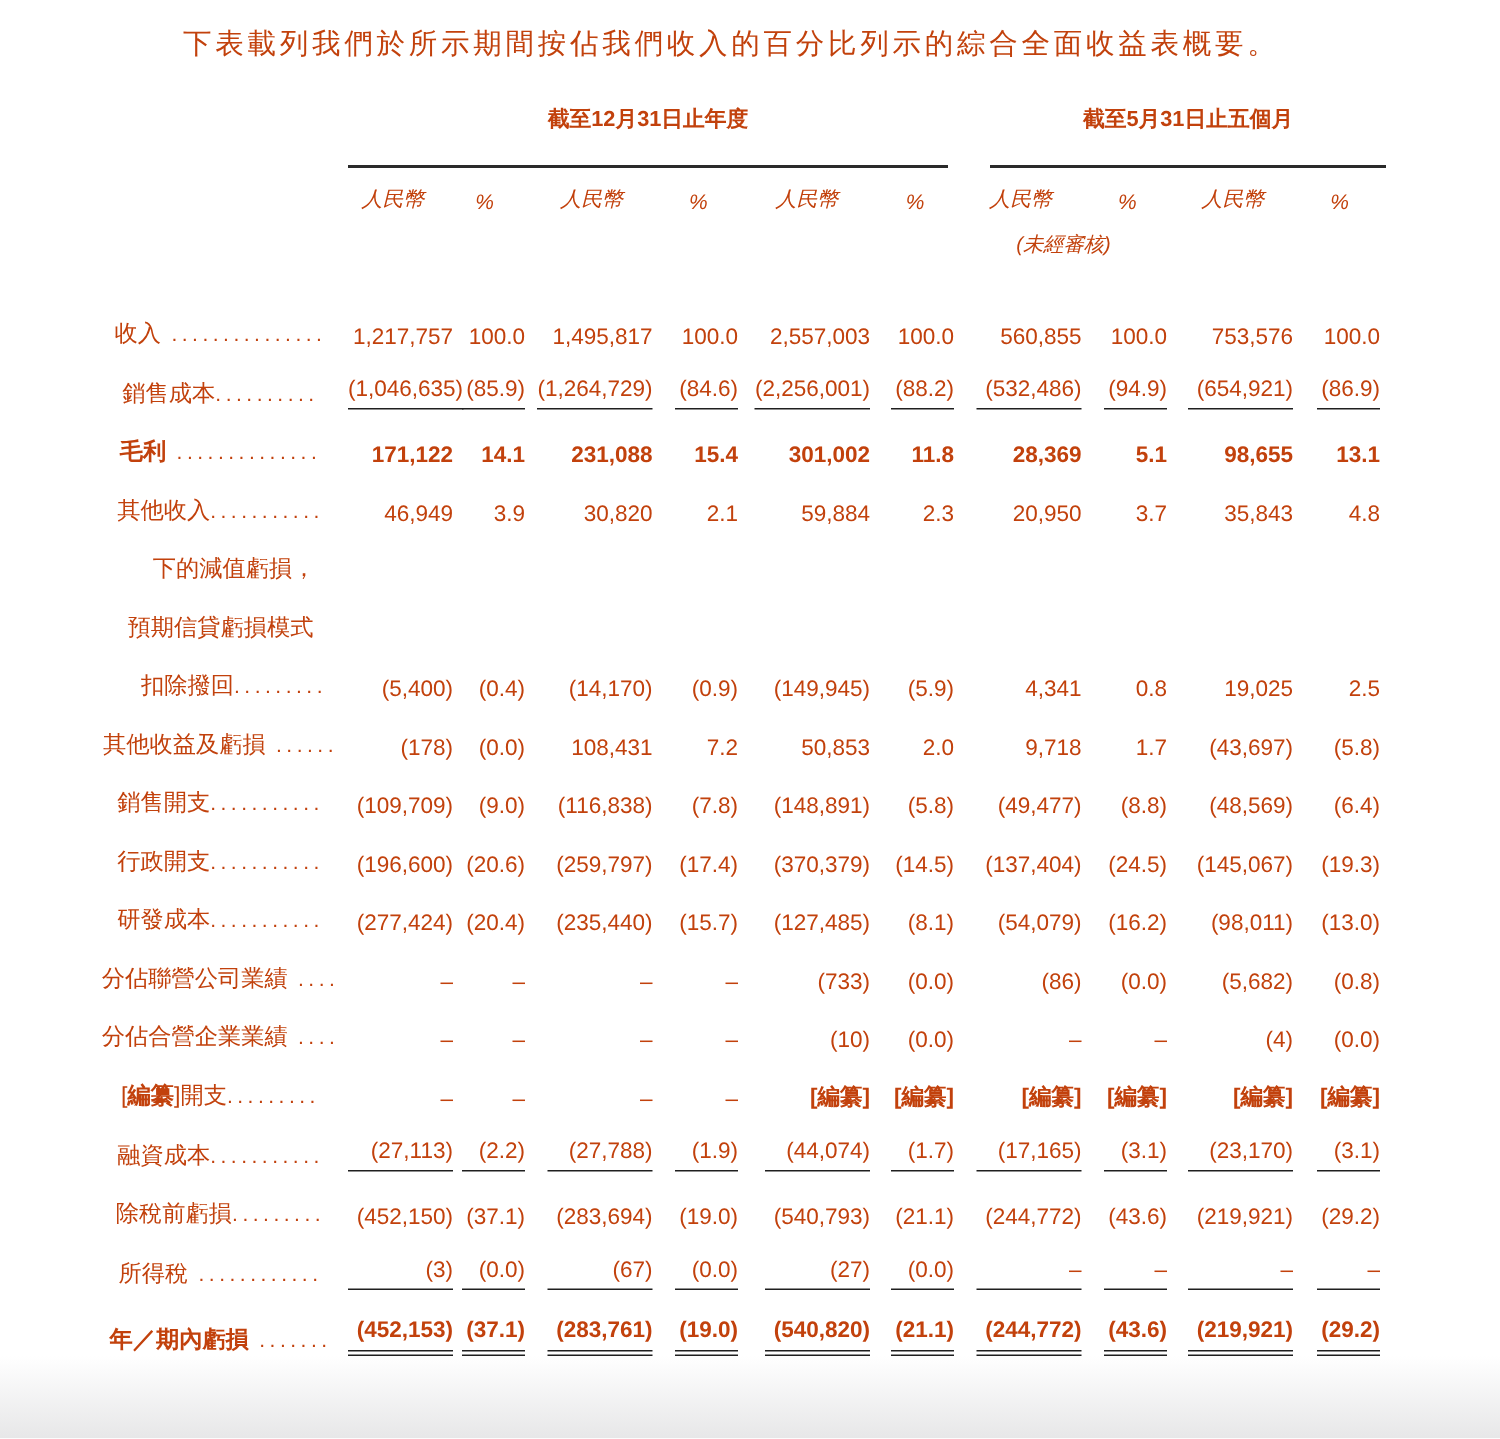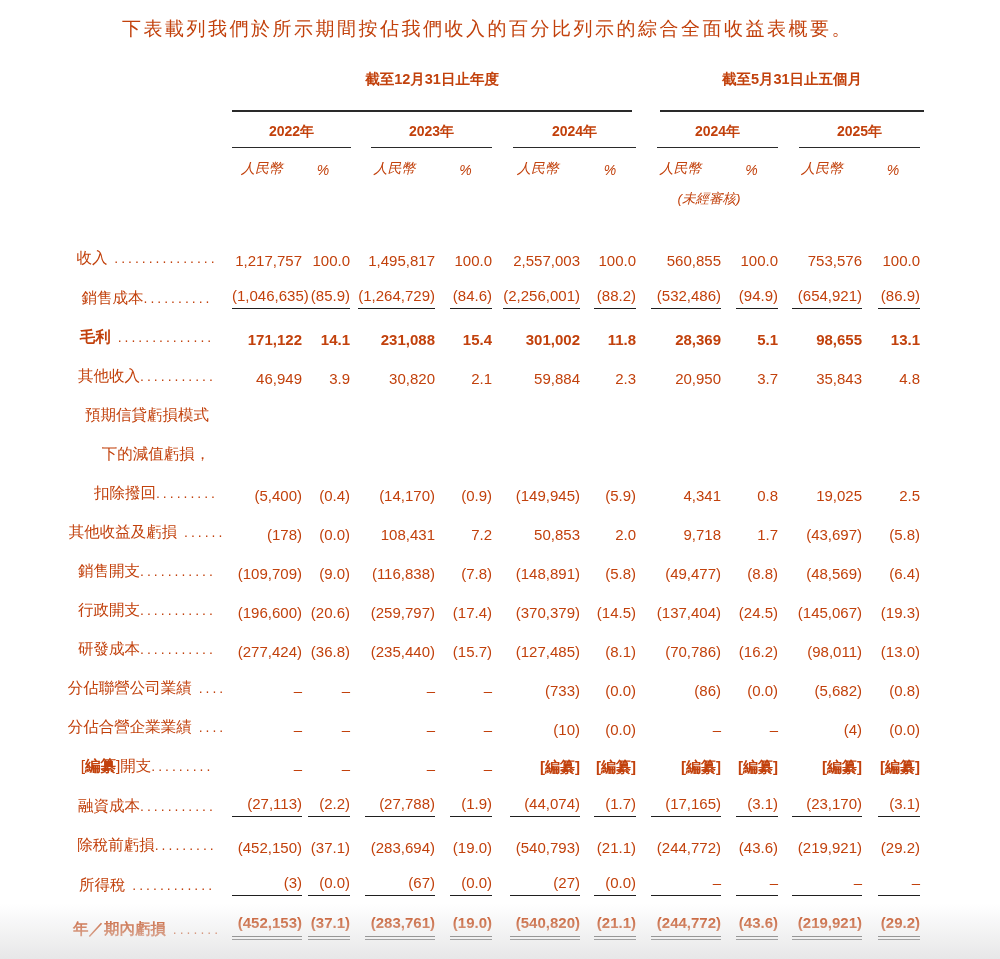--- a/index.html
+++ b/index.html
@@ -98,38 +98,20 @@
         <td></td>
         <td class="gcell" colspan="6">
           <div class="gline g1">截至12月31日止年度</div>
         </td>
         <td class="gcell" colspan="4">
           <div class="gline g2">截至5月31日止五個月</div>
         </td>
       </tr>
       <tr>
         <td></td>
-        <td class="ycell" colspan="2">
-          <div class="yline yl1">2022年</div>
-        </td>
-        <td class="ycell" colspan="2">
-          <div class="yline ylm">2023年</div>
-        </td>
-        <td class="ycell" colspan="2">
-          <div class="yline ylm">2024年</div>
-        </td>
-        <td class="ycell" colspan="2">
-          <div class="yline ylm">2024年</div>
-        </td>
-        <td class="ycell" colspan="2">
-          <div class="yline ylm">2025年</div>
-        </td>
-      </tr>
-      <tr>
-        <td></td>
         <td class="ch">人民幣</td>
         <td class="ch">%</td>
         <td class="ch">人民幣</td>
         <td class="ch">%</td>
         <td class="ch">人民幣</td>
         <td class="ch">%</td>
         <td class="ch">人民幣</td>
         <td class="ch">%</td>
         <td class="ch">人民幣</td>
         <td class="ch">%</td>
@@ -187,34 +169,34 @@
           <td class="num rmb"><span class="v">30,820</span></td>
           <td class="num pct"><span class="v">2.1</span></td>
           <td class="num rmb"><span class="v">59,884</span></td>
           <td class="num pct"><span class="v">2.3</span></td>
           <td class="num rmb"><span class="v">20,950</span></td>
           <td class="num pct"><span class="v">3.7</span></td>
           <td class="num rmb"><span class="v">35,843</span></td>
           <td class="num pct"><span class="v">4.8</span></td>
         </tr>
         <tr>
+          <td class="lbl ind"><span>下的減值虧損，</span></td>
+          <td class="num rmb"></td>
+          <td class="num pct"></td>
+          <td class="num rmb"></td>
+          <td class="num pct"></td>
+          <td class="num rmb"></td>
+          <td class="num pct"></td>
+          <td class="num rmb"></td>
+          <td class="num pct"></td>
+          <td class="num rmb"></td>
+          <td class="num pct"></td>
+        </tr>
+        <tr>
           <td class="lbl"><span>預期信貸虧損模式</span></td>
-          <td class="num rmb"></td>
-          <td class="num pct"></td>
-          <td class="num rmb"></td>
-          <td class="num pct"></td>
-          <td class="num rmb"></td>
-          <td class="num pct"></td>
-          <td class="num rmb"></td>
-          <td class="num pct"></td>
-          <td class="num rmb"></td>
-          <td class="num pct"></td>
-        </tr>
-        <tr>
-          <td class="lbl ind"><span>下的減值虧損，</span></td>
           <td class="num rmb"></td>
           <td class="num pct"></td>
           <td class="num rmb"></td>
           <td class="num pct"></td>
           <td class="num rmb"></td>
           <td class="num pct"></td>
           <td class="num rmb"></td>
           <td class="num pct"></td>
           <td class="num rmb"></td>
           <td class="num pct"></td>
@@ -267,26 +249,26 @@
           <td class="num rmb"><span class="v">(370,379)</span></td>
           <td class="num pct"><span class="v">(14.5)</span></td>
           <td class="num rmb"><span class="v">(137,404)</span></td>
           <td class="num pct"><span class="v">(24.5)</span></td>
           <td class="num rmb"><span class="v">(145,067)</span></td>
           <td class="num pct"><span class="v">(19.3)</span></td>
         </tr>
         <tr>
           <td class="lbl"><span>研發成本</span><span class="dots">...........</span></td>
           <td class="num rmb"><span class="v">(277,424)</span></td>
-          <td class="num pct"><span class="v">(36.8)</span></td>
+          <td class="num pct"><span class="v">(20.4)</span></td>
           <td class="num rmb"><span class="v">(235,440)</span></td>
           <td class="num pct"><span class="v">(15.7)</span></td>
           <td class="num rmb"><span class="v">(127,485)</span></td>
           <td class="num pct"><span class="v">(8.1)</span></td>
-          <td class="num rmb"><span class="v">(70,786)</span></td>
+          <td class="num rmb"><span class="v">(54,079)</span></td>
           <td class="num pct"><span class="v">(16.2)</span></td>
           <td class="num rmb"><span class="v">(98,011)</span></td>
           <td class="num pct"><span class="v">(13.0)</span></td>
         </tr>
         <tr>
           <td class="lbl"><span>分佔聯營公司業績</span><span class="dots"> ....</span></td>
           <td class="num rmb"><span class="v">–</span></td>
           <td class="num pct"><span class="v">–</span></td>
           <td class="num rmb"><span class="v">–</span></td>
           <td class="num pct"><span class="v">–</span></td>

